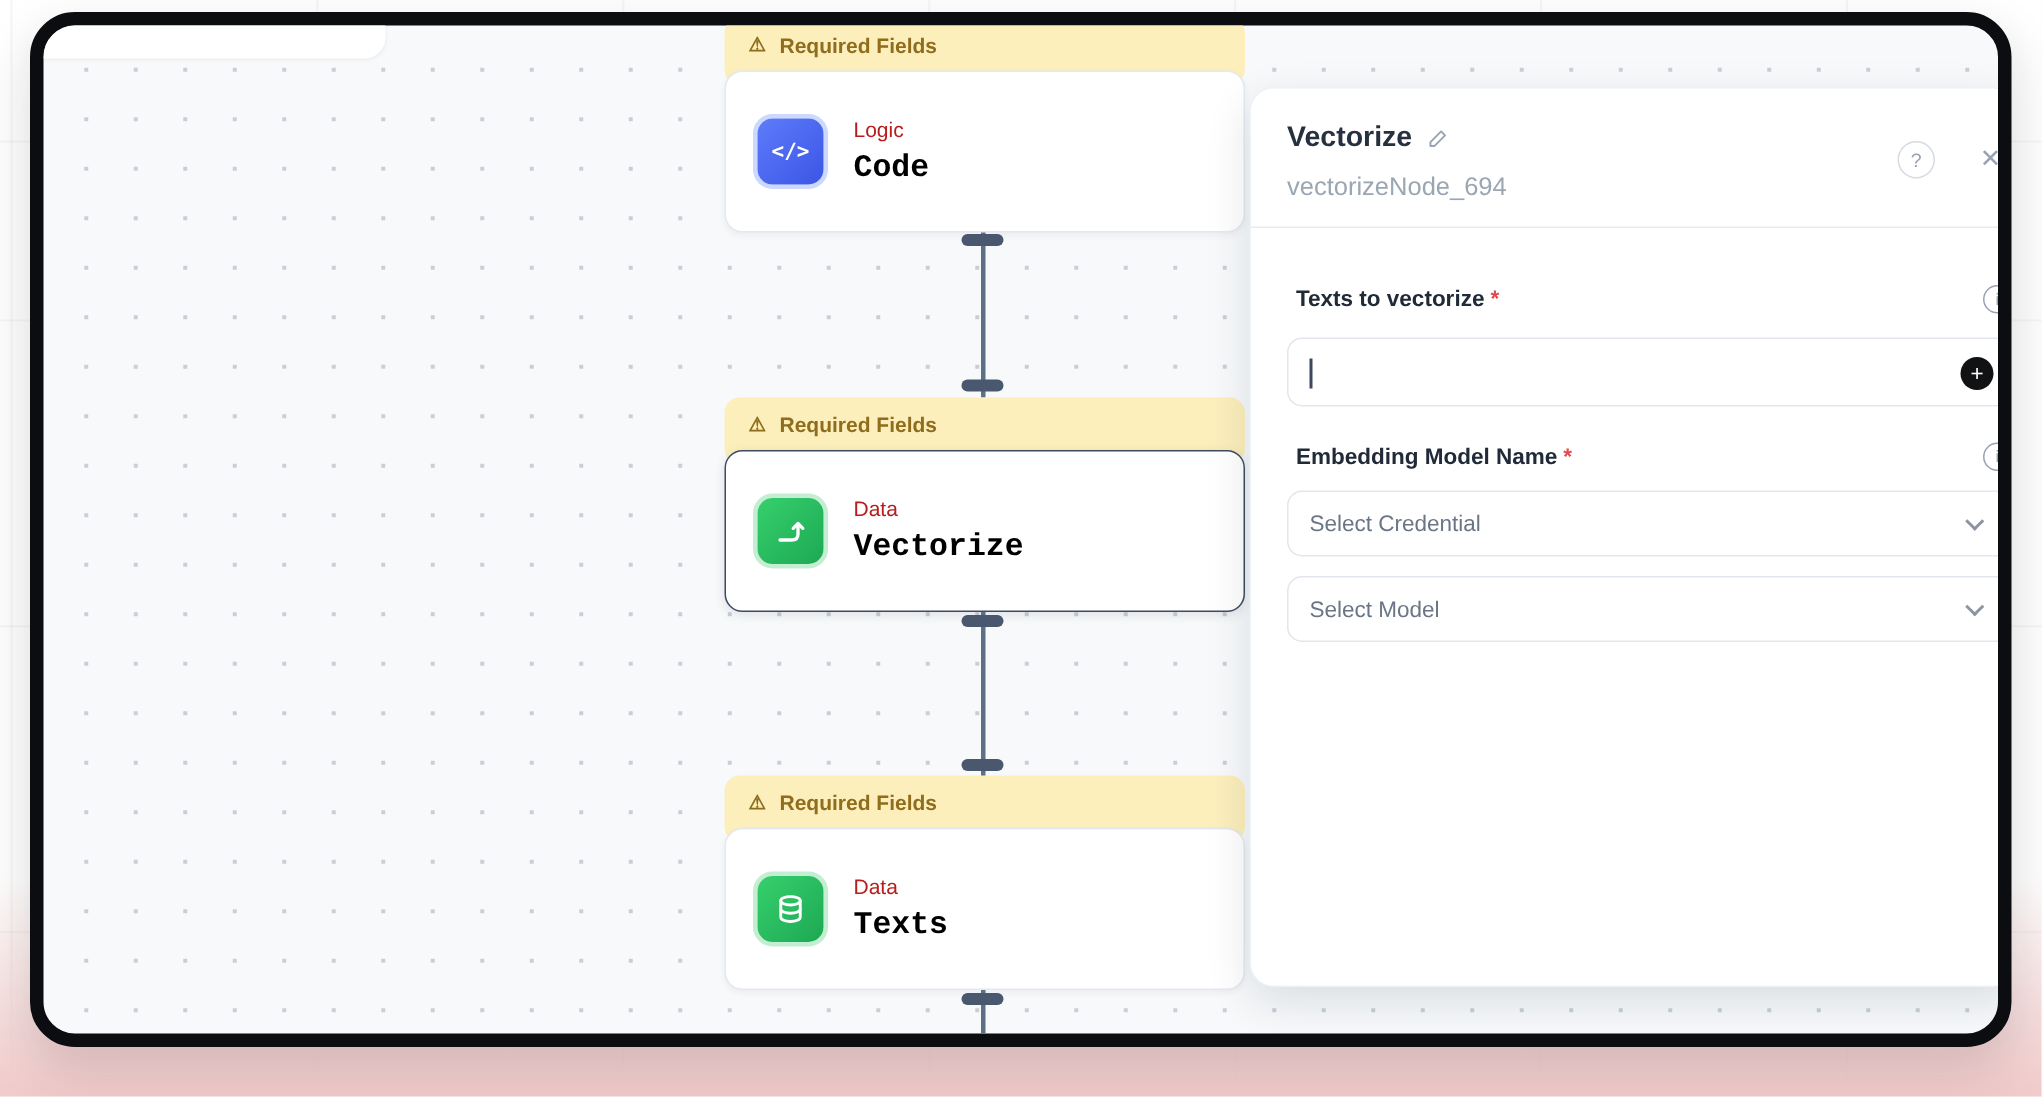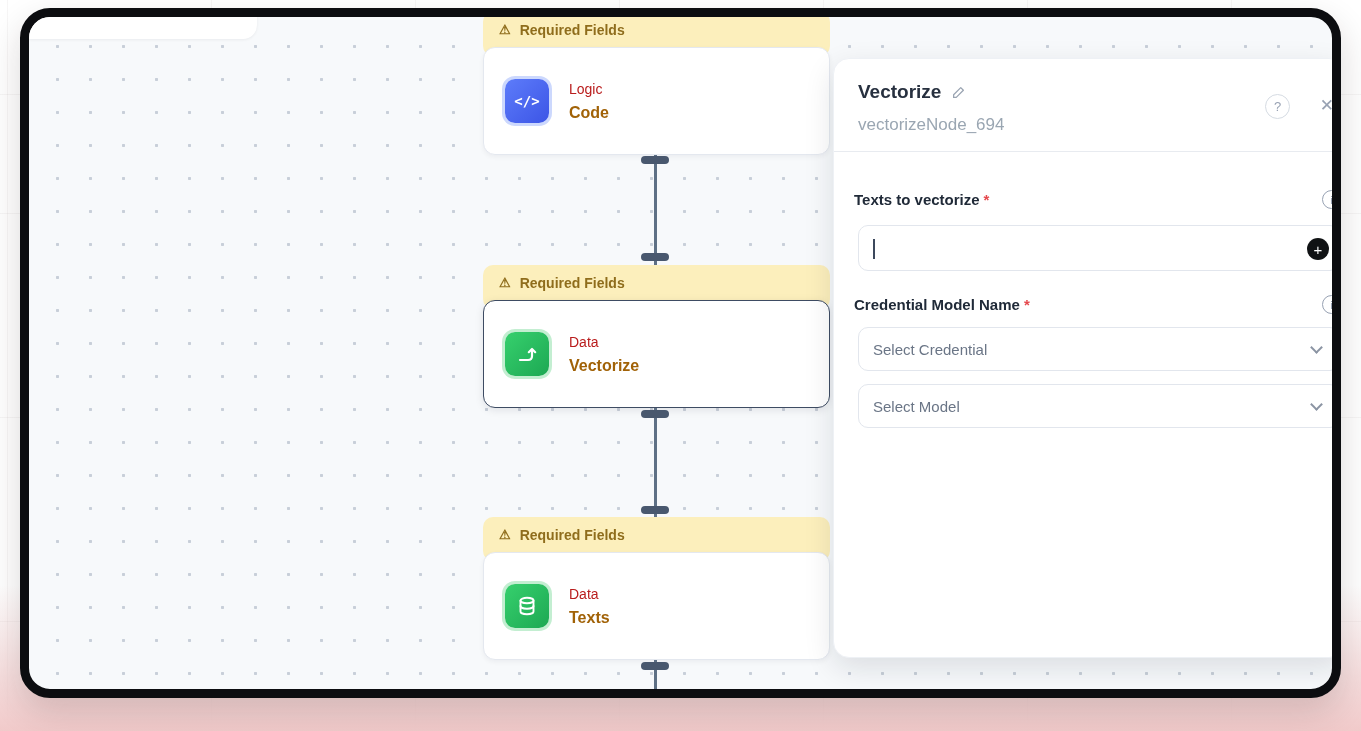--- a/index.html
+++ b/index.html
@@ -50,21 +50,21 @@
     width:44px; height:44px; border-radius:10px; flex:0 0 auto;
     display:flex; align-items:center; justify-content:center;
   }
   .nicon.blue {
     background:linear-gradient(135deg,#5d7cfa,#3c55e6);
     box-shadow:0 0 0 3px #ccd8fd; color:#fff; font-weight:700; font-size:14px;
     font-family:"DejaVu Sans Mono", monospace;
   }
   .nicon.green { background:linear-gradient(135deg,#36d06d,#1da853); box-shadow:0 0 0 3px #c3eed1; }
   .ntext .cat { font-size:14px; color:#b91c1c; margin-bottom:7px; }
-  .ntext .nm  { font-size:16px; color:#a16207; font-weight:700; }
+  .ntext .nm  { font-size:21px; color:#000000; font-weight:700;font-family:Liberation Mono, monospace; }
 
   
   .conn-line { position:absolute; width:3px; left:625px; background:#5e7085; }
   .port { position:absolute; left:612px; width:28px; height:8px; border-radius:4px; background:#49586e; cursor:crosshair; }
 
   
   .panel {
     position:absolute; left:804px; top:41px; width:512px; height:600px;
     background:#ffffff; border:1px solid #eef1f5; border-radius:16px;
     box-shadow:0 10px 30px rgba(16,24,40,.12);
@@ -72,21 +72,21 @@
   .p-title { position:absolute; left:24px; top:22px; font-size:19px; font-weight:700; color:#27303f; display:flex; align-items:center; gap:10px; }
   .edit-ic { display:flex; cursor:pointer; }
   .p-sub { position:absolute; left:24px; top:56px; font-size:17px; color:#9aa6b2; }
   .help {
     position:absolute; right:54px; top:35px; width:25px; height:25px; border:1.5px solid #d5dbe2;
     border-radius:50%; display:flex; align-items:center; justify-content:center;
     color:#98a2b3; font-size:13px; cursor:pointer;
   }
   .close { position:absolute; right:10px; top:38px; color:#98a2b3; font-size:17px; cursor:pointer; line-height:1; }
   .divider { position:absolute; left:0; right:0; top:92px; height:1px; background:#e8ebf0; }
-  .f-label { position:absolute; left:20px; font-size:15px; font-weight:700; color:#202a38; }
+  .f-label { position:absolute; left:30px; font-size:15px; font-weight:700; color:#202a38; }
   .f-label.l1 { top:132px; } .f-label.l2 { top:237px; }
   .req { color:#e5484d; margin-left:4px; }
   .info {
     position:absolute; right:3px; width:19px; height:19px; border:1.5px solid #98a2b3; border-radius:50%;
     color:#98a2b3; font-size:11px; display:flex; align-items:center; justify-content:center; cursor:pointer;
   }
   .info.i1 { top:131px; } .info.i2 { top:236px; }
   .t-input {
     position:absolute; left:24px; top:166px; width:482px; height:46px;
     border:1px solid #e2e6ed; border-radius:10px; background:#fff; cursor:text;
@@ -208,21 +208,21 @@
       </div>
 
       <div class="t-input">
         <div class="caret"></div>
         <div class="add-btn">
           <span>+</span>
         </div>
       </div>
 
       <div class="f-label l2">
-        <span>Credential Model Name</span><span class="req">*</span>
+        <span>Embedding Model Name</span><span class="req">*</span>
       </div>
       <div class="info i2">
         <span>i</span>
       </div>
 
       <div class="dd d2">
         <span>Select Model</span>
         <span class="chev"></span>
       </div>
       <div class="dd d1">

